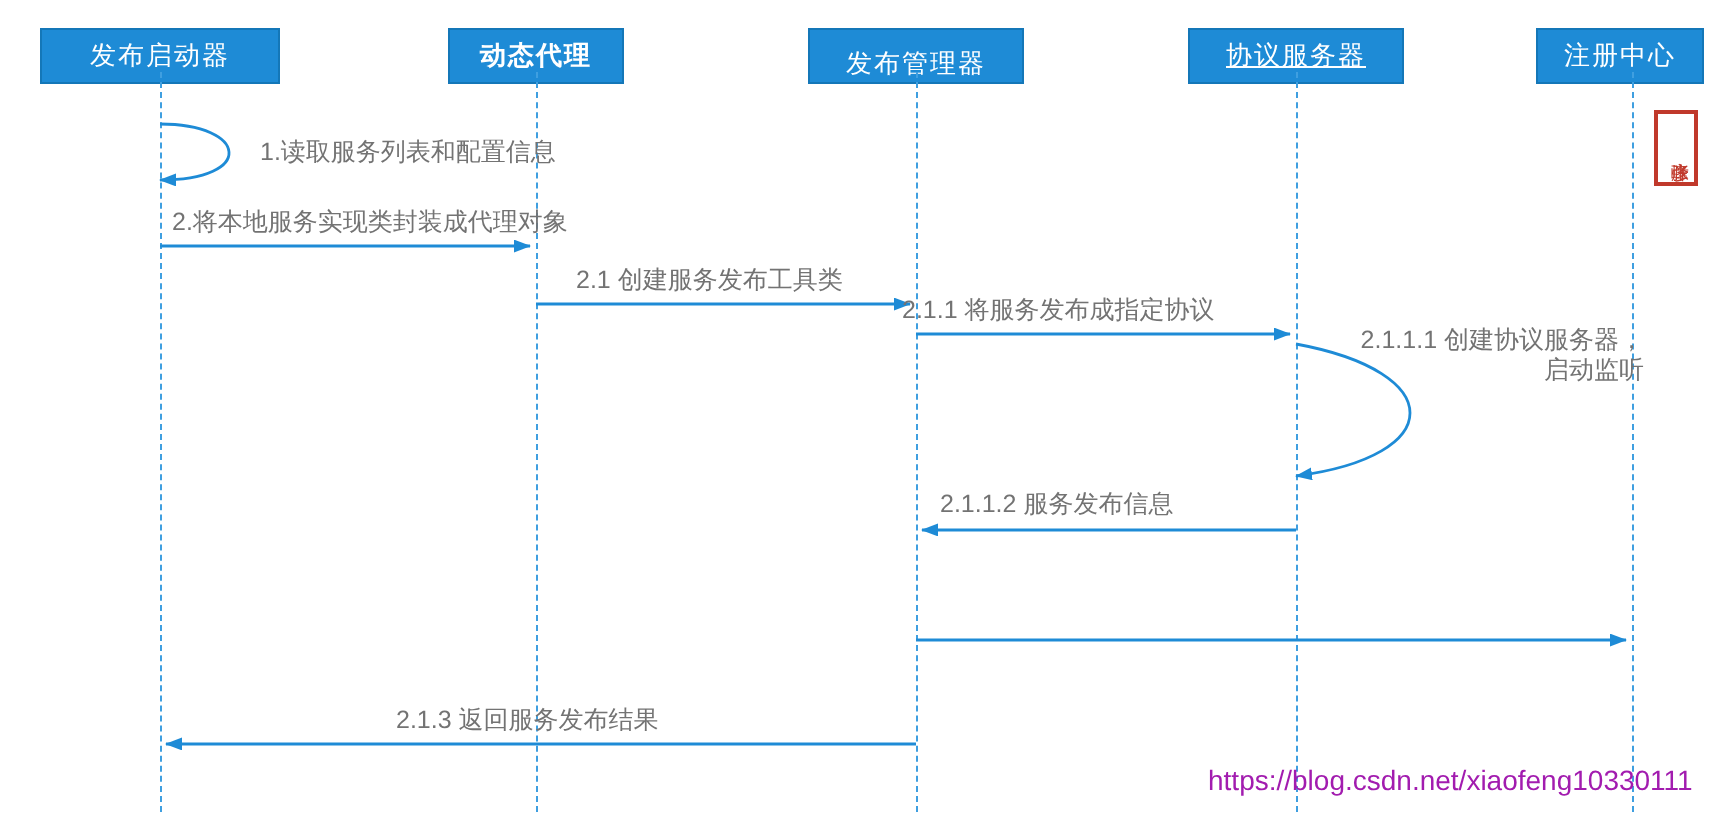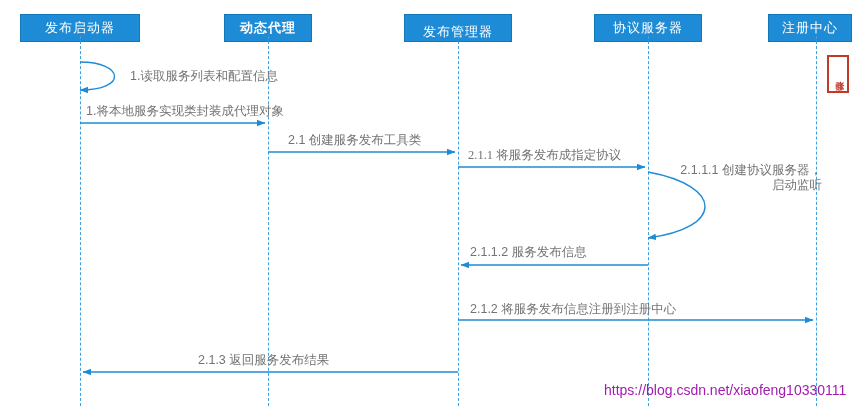--- a/index.html
+++ b/index.html
@@ -86,21 +86,21 @@
 
   <div class="actor-box" style="left:8px; top:14px; width:120px;">
     <span>发布启动器</span>
   </div>
   <div class="actor-box" style="left:212px; top:14px; width:88px;font-weight:bold;">
     <span>动态代理</span>
   </div>
   <div class="actor-box" style="left:392px; top:14px; width:108px;align-items:flex-end;">
     <span>发布管理器</span>
   </div>
-  <div class="actor-box" style="left:582px; top:14px; width:108px;">
+  <div class="actor-box" style="left:582px; top:14px; width:108px;text-decoration:underline;">
     <span>协议服务器</span>
   </div>
   <div class="actor-box" style="left:756px; top:14px; width:84px;">
     <span>注册中心</span>
   </div>
 
   <div class="lifeline" style="left:68px;"></div>
   <div class="lifeline" style="left:256px;"></div>
   <div class="lifeline" style="left:446px;"></div>
   <div class="lifeline" style="left:636px;"></div>
@@ -124,25 +124,24 @@
     <path d="M636,172 C 712,186 712,228 636,238" stroke="#1e8bd6" stroke-width="1.4" fill="none" marker-end="url(#arrowhead)"></path>
 
     <line x1="636" y1="265" x2="449" y2="265" stroke="#1e8bd6" stroke-width="1.4" marker-end="url(#arrowhead)"></line>
 
     <line x1="446" y1="320" x2="801" y2="320" stroke="#1e8bd6" stroke-width="1.4" marker-end="url(#arrowhead)"></line>
 
     <line x1="446" y1="372" x2="71" y2="372" stroke="#1e8bd6" stroke-width="1.4" marker-end="url(#arrowhead)"></line>
   </svg>
 
   <div class="msg-label" style="left:118px; top:69px;">1.读取服务列表和配置信息</div>
-  <div class="msg-label" style="left:74px; top:104px;">1.将本地服务实现类封装成代理对象</div>
+  <div class="msg-label" style="left:74px; top:104px;">2.将本地服务实现类封装成代理对象</div>
   <div class="msg-label" style="left:276px; top:133px;">2.1  创建服务发布工具类</div>
-  <div class="msg-label" style="left:456px; top:148px;font-family:Liberation Serif, serif;">2.1.1  将服务发布成指定协议</div>
+  <div class="msg-label" style="left:439px; top:148px;">2.1.1  将服务发布成指定协议</div>
   <div class="msg-label center" style="left:660px; top:163px; width:150px; white-space:normal;">2.1.1.1  创建协议服务器，启动监听</div>
   <div class="msg-label" style="left:458px; top:245px;">2.1.1.2  服务发布信息</div>
-  <div class="msg-label" style="left:458px; top:302px;">2.1.2  将服务发布信息注册到注册中心</div>
   <div class="msg-label" style="left:186px; top:353px;">2.1.3  返回服务发布结果</div>
 
   <div class="stamp" style="left:815px; top:55px;">张彦峰</div>
 
   <div class="watermark" style="left:592px; top:382px;">https://blog.csdn.net/xiaofeng10330111</div>
 
 </div>
 
 </body></html>

